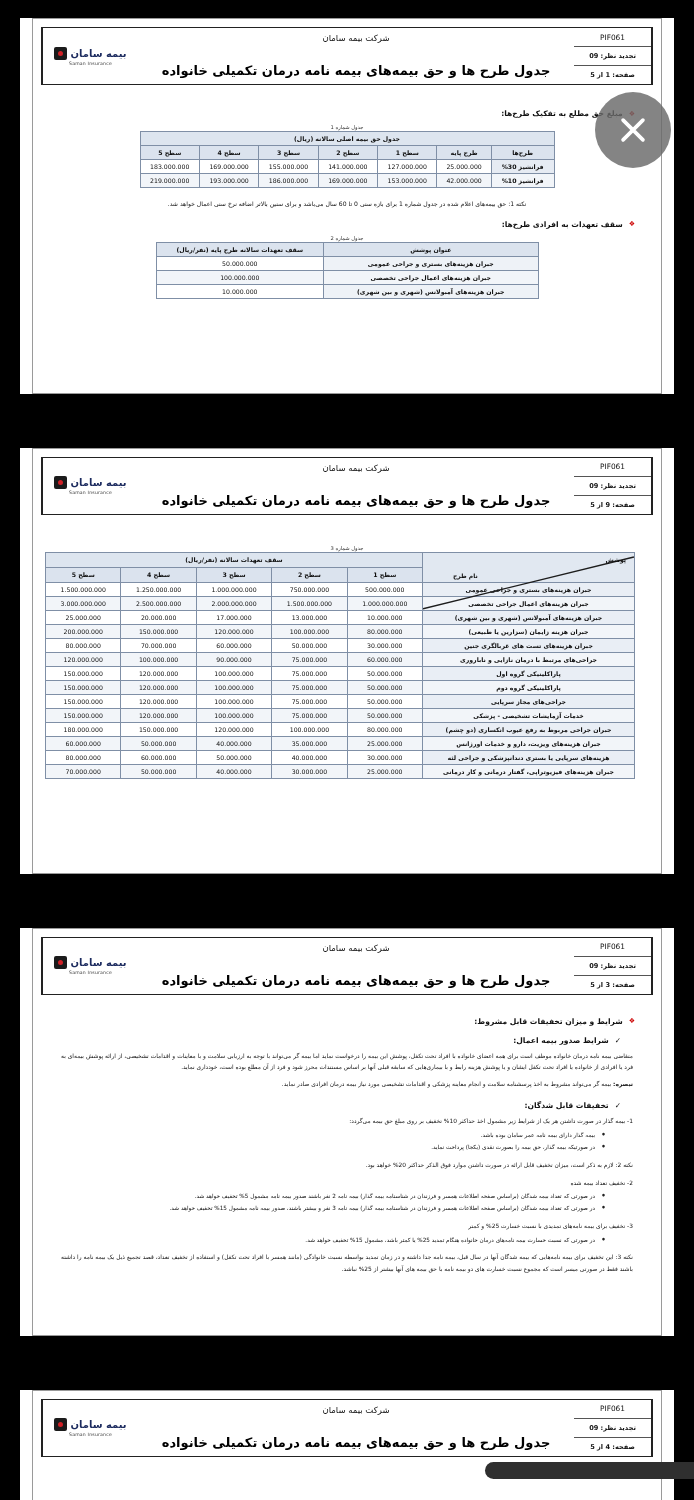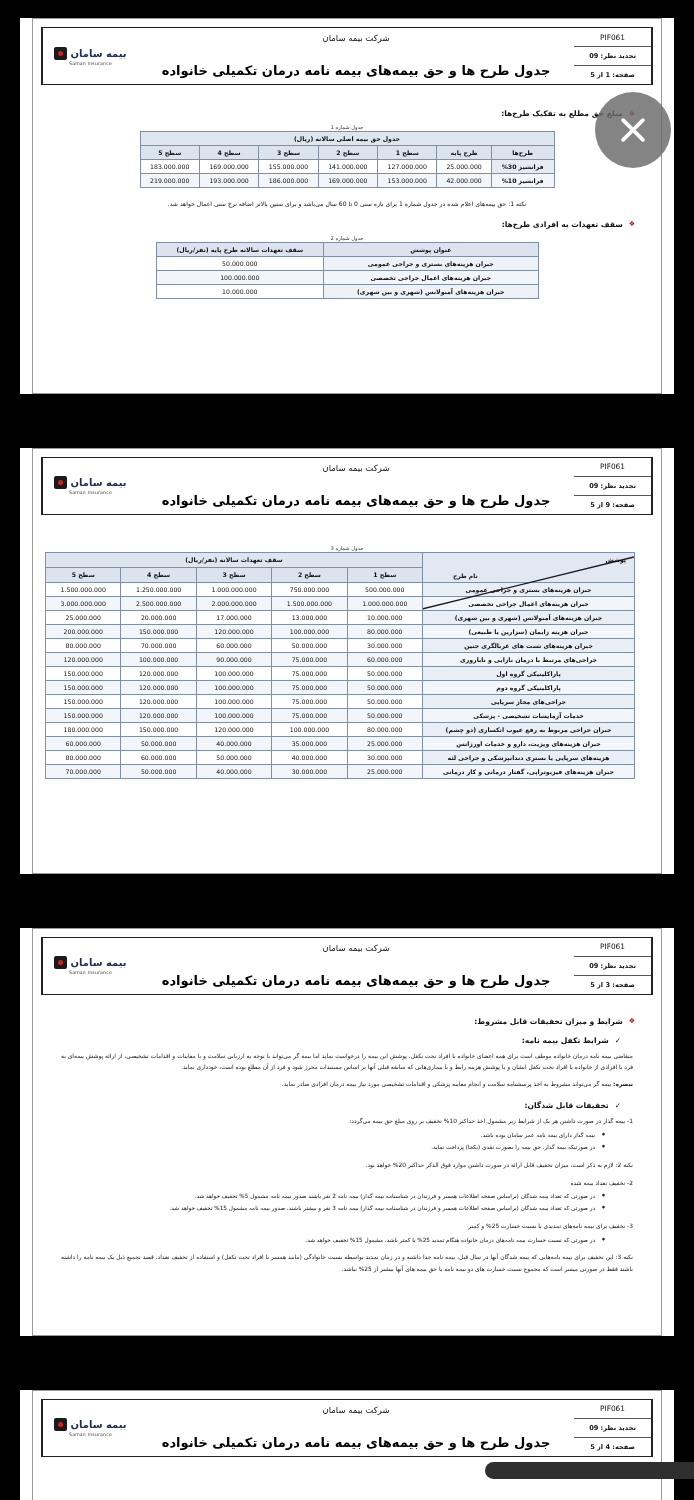--- a/index.html
+++ b/index.html
@@ -522,21 +522,21 @@
         </div>
       </div>
 
       <div class="content" style="padding-top:12px;">
         <div class="section-head">
           <span class="bullet-dia">❖</span>
           <span>شرایط و میزان تخفیفات قابل مشروط:</span>
         </div>
         <div class="section-head" style="margin-right:14px">
           <span class="bullet-check">✓</span>
-          <span>شرایط تکفل بیمه نامه:</span>
+          <span>شرایط صدور بیمه اعمال:</span>
         </div>
 
         <div class="para">متقاضی بیمه نامه درمان خانواده موظف است برای همه اعضای خانواده با افراد تحت تکفل، پوشش این بیمه را درخواست نماید اما بیمه گر می‌تواند با توجه به ارزیابی سلامت و با معاینات و اقدامات تشخیصی، از ارائه پوشش بیمه‌ای به فرد یا افرادی از خانواده یا افراد تحت تکفل ایشان و یا پوشش هزینه رابط و با بیماری‌هایی که سابقه قبلی آنها بر اساس مستندات محرز شود و فرد از آن مطلع بوده است، خودداری نماید.</div>
         <div class="para right-line">
           <b>تبصره:</b>
           <span>بیمه گر می‌تواند مشروط به اخذ پرسشنامه سلامت و انجام معاینه پزشکی و اقدامات تشخیصی مورد نیاز بیمه درمان افرادی صادر نماید.</span>
         </div>
 
         <div class="section-head" style="margin-right:14px">
           <span class="bullet-check">✓</span>

